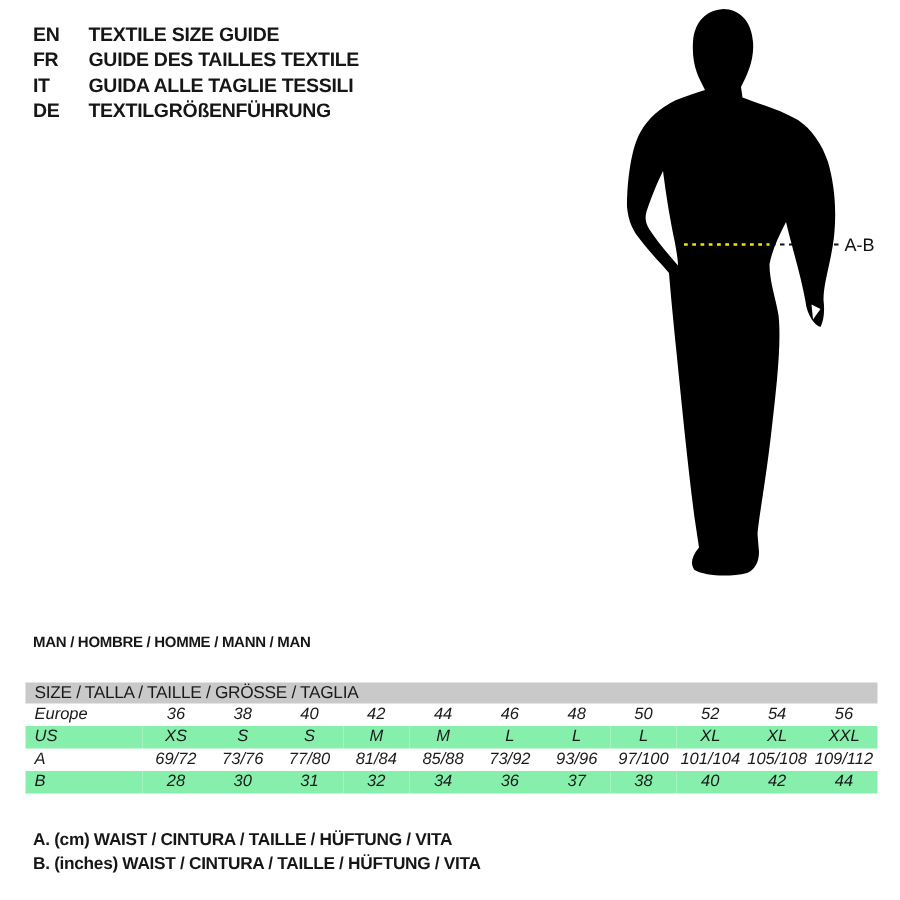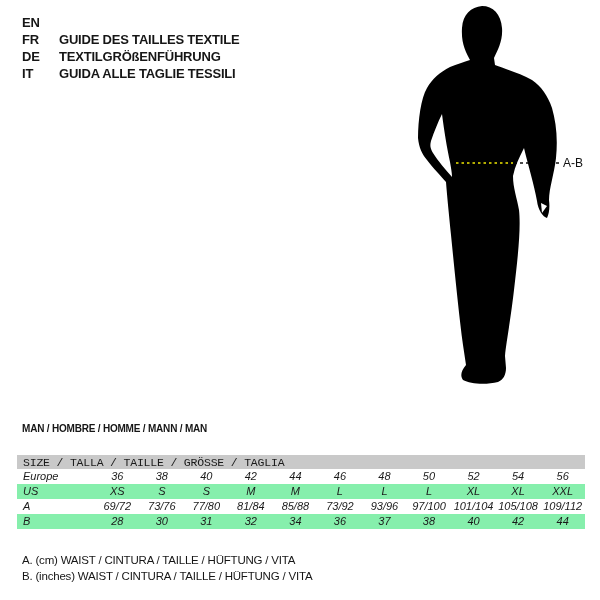--- a/index.html
+++ b/index.html
@@ -10,47 +10,48 @@
   .lang-row { display:flex; }
   .lang-code { width:37px; }
 
   .garment-title { position:absolute; left:22px; top:106px; font-weight:bold; font-size:13px; letter-spacing:-0.3px; white-space:nowrap; }
 
   svg.figure { position:absolute; left:0; top:0; }
 
   .section-title { position:absolute; left:22px; top:423px; font-weight:bold; font-size:10px; letter-spacing:-0.2px; }
 
   table.size-table { position:absolute; left:17px; top:455px; width:568px; border-collapse:collapse; table-layout:fixed; font-size:11px; color:#1a1a1a; }
-  table.size-table th.size-header { background:#c9c9c9; font-weight:normal; font-size:11.5px; text-align:left; padding:0 16px 0 6px; height:14px; letter-spacing:-0.2px;font-family:Liberation Mono, monospace; }
+  table.size-table th.size-header { background:#c9c9c9; font-weight:normal; font-size:11.5px; text-align:left; padding:0 16px 0 6px; height:14px; letter-spacing:-0.2px; }
   table.size-table td { text-align:center; height:15px; padding:0; line-height:15px;font-style:italic; }
   table.size-table td.row-label { text-align:left; padding-left:6px; }
   table.size-table tr.zebra { background:#86efac; }
 
-  .footnotes { position:absolute; left:22px; top:553px; font-weight:normal; font-size:11.5px; line-height:15.5px; letter-spacing:-0.2px; }
+  .footnotes { position:absolute; left:22px; top:553px; font-weight:bold; font-size:11.5px; line-height:15.5px; letter-spacing:-0.2px; }
 </style>
 </head>
 <body>
 
 <div class="canvas">
 
   <div class="lang-block">
     <div class="lang-row">
       <span class="lang-code">EN</span>
+      <span class="lang-label">TEXTILE SIZE GUIDE</span>
     </div>
     <div class="lang-row">
       <span class="lang-code">FR</span>
       <span class="lang-label">GUIDE DES TAILLES TEXTILE</span>
     </div>
     <div class="lang-row">
+      <span class="lang-code">IT</span>
+      <span class="lang-label">GUIDA ALLE TAGLIE TESSILI</span>
+    </div>
+    <div class="lang-row">
       <span class="lang-code">DE</span>
       <span class="lang-label">TEXTILGRÖßENFÜHRUNG</span>
-    </div>
-    <div class="lang-row">
-      <span class="lang-code">IT</span>
-      <span class="lang-label">GUIDA ALLE TAGLIE TESSILI</span>
     </div>
   </div>
 
 
   <svg class="figure" width="600" height="420" viewBox="0 0 600 420">
     <line x1="514" y1="163" x2="561" y2="163" stroke-width="1.4" stroke-dasharray="3 3" stroke="#111111"></line>
     <path d="M470,60 C466,52 461,44 462,28 C463,14 471,7 482,6 C493,6 501,14 502,28
              C503,40 498,50 494,58 L495,65 C505,69 520,73 532,80 C541,86 548,96 552,108
              C556,122 558,138 556,158 C554,175 549,188 549,200 C550,208 549,214 547,218
              C543,217 538,210 537,201 C534,184 528,165 524,148 C519,158 515,166 513,176

